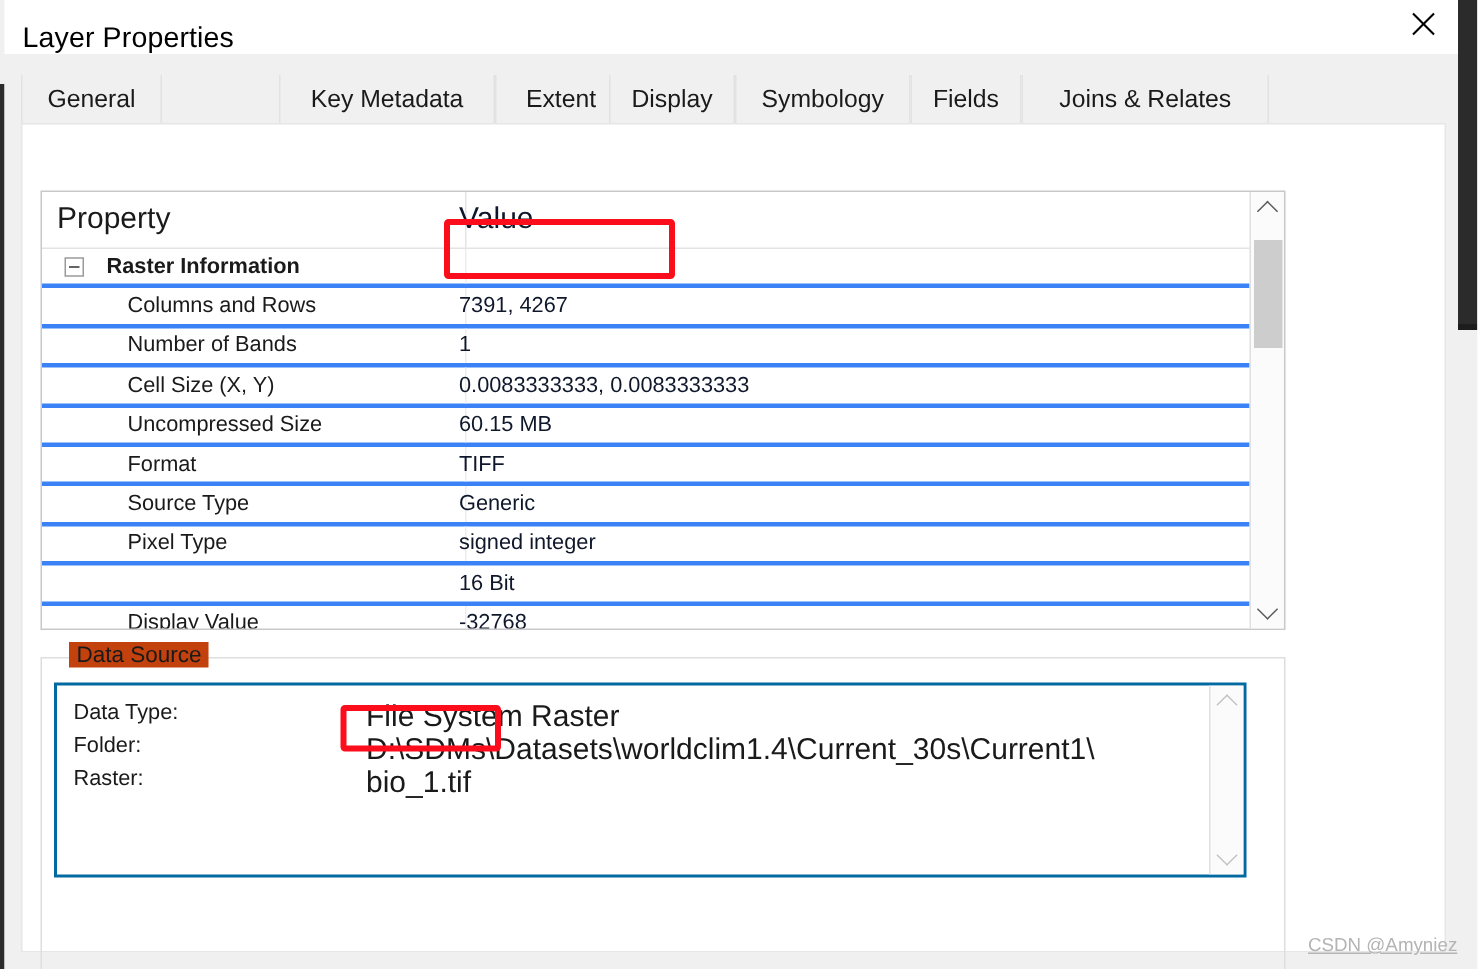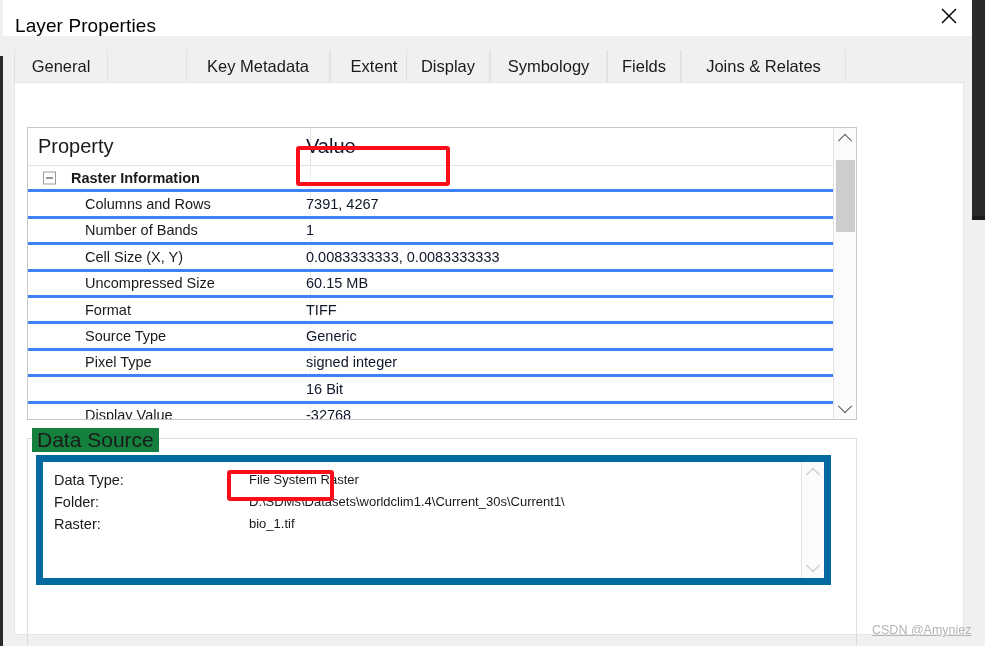--- a/index.html
+++ b/index.html
@@ -222,51 +222,51 @@
   
   #datasource-group {
     position: absolute;
     left: 12px; top: 355px;
     width: 830px; height: 230px;
     border: 1px solid #dedede;
     box-sizing: border-box;
   }
   #datasource-legend {
     position: absolute;
-    left: 4px; top: -11px;
-    background: #15803d;
+    left: 18px; top: -11px;
+    background: #c2410c;
     padding: 0 5px;
-    font-size: 21px;
+    font-size: 15px;
     color: #1a1a1a;
     white-space: nowrap;
   }
   #datasource-box {
     position: absolute;
     left: 8px; top: 16px;
     width: 795px; height: 130px;
-    border: 7px solid #0369a1;
+    border: 2px solid #0369a1;
     background: #ffffff;
     box-sizing: border-box;
     overflow: hidden;
   }
   .ds-row {
     position: relative;
     height: 22px;
   }
   .ds-label {
     position: absolute;
     left: 11px; top: 0;
     font-size: 14.5px;
     color: #1a1a1a;
     white-space: nowrap;
   }
   .ds-value {
     position: absolute;
     left: 206px; top: 0;
-    font-size: 13px;
+    font-size: 20px;
     color: #1a1a1a;
     white-space: nowrap;
   }
   #ds-rows { position: absolute; left: 0; top: 10px; width: 770px; }
 
   
   .annot-box {
     position: absolute;
     border: 4px solid #fc0d1c;
     border-radius: 3px;

